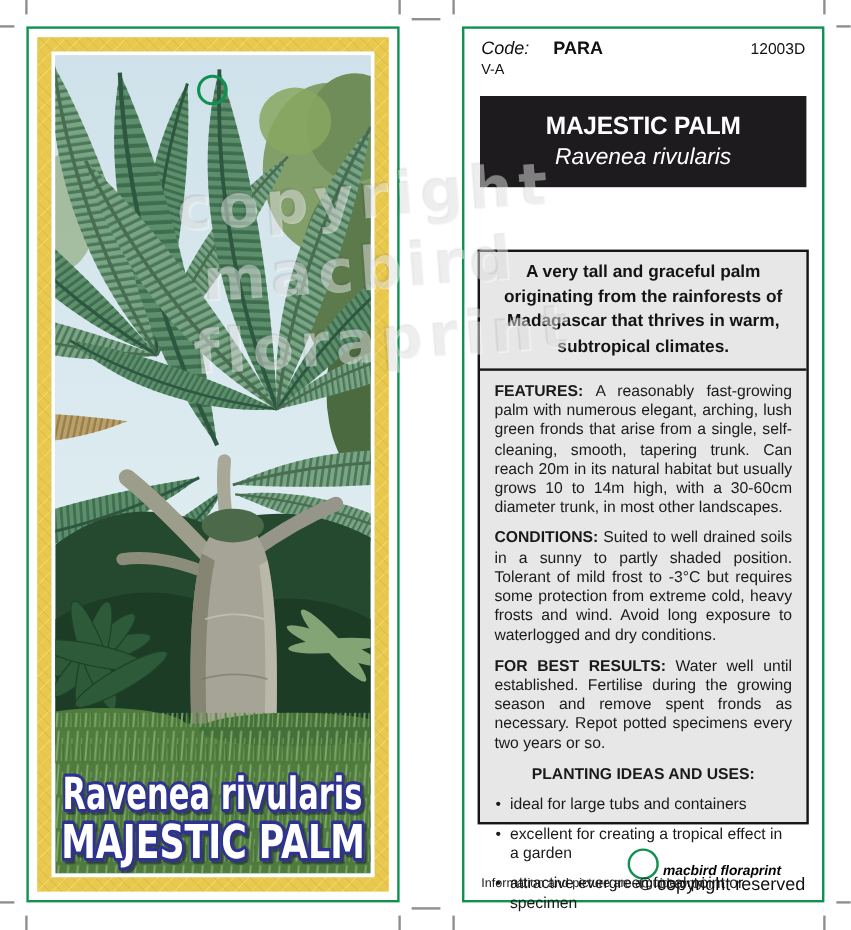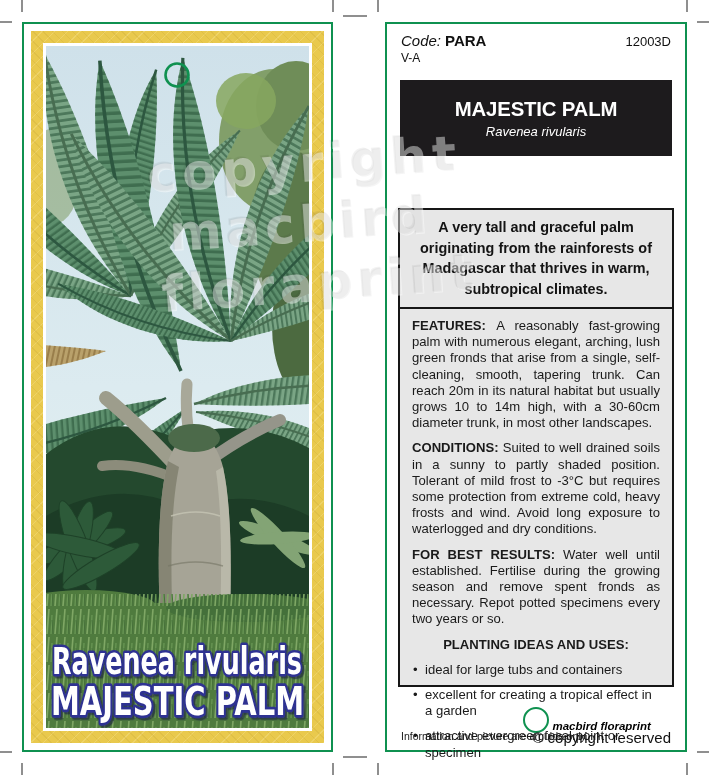--- a/index.html
+++ b/index.html
@@ -36,33 +36,33 @@
   .right-panel{
     position:absolute;left:385px;top:22px;width:302px;height:730px;
     border:2px solid #0f9150;background:#ffffff;box-sizing:border-box;
   }
   .code-row{
     position:absolute;top:8px;left:14px;right:14px;
     display:flex;justify-content:space-between;align-items:baseline;
   }
   .code-left{font-size:15px;color:#111;}
   .code-label{font-style:italic;font-weight:normal;margin-top:28px;}
-  .code-value{font-weight:bold;margin-left:4px;}
+  .code-value{font-weight:bold;margin-left:20px;}
   .ref-code{font-size:13px;color:#111;}
   .variant{position:absolute;top:27px;left:14px;font-size:12px;color:#111;}
 
   .black-header{
     position:absolute;top:56px;left:13px;right:13px;height:76px;
     background:#1d1b1d;color:#ffffff;text-align:center;
     display:flex;flex-direction:column;justify-content:center;gap:3px;
   }
   .black-header .title{
     font-weight:bold;font-size:21px;letter-spacing:-0.2px;transform:scaleX(0.97);
   }
-  .black-header .subtitle{font-style:italic;font-size:13px;}
+  .black-header .subtitle{font-style:italic;font-size:19px;}
 
   .info-box{
     position:absolute;top:147px;left:11px;right:11px;bottom:63px;
     border:2px solid #161616;background:#e7e7e7;box-sizing:border-box;
     display:flex;flex-direction:column;margin-top:37px;
   }
   .intro{
     border-bottom:2px solid #161616;
     padding:7px 12px 8px 12px;
     font-weight:bold;font-size:14.4px;line-height:20.5px;text-align:center;color:#141414;

